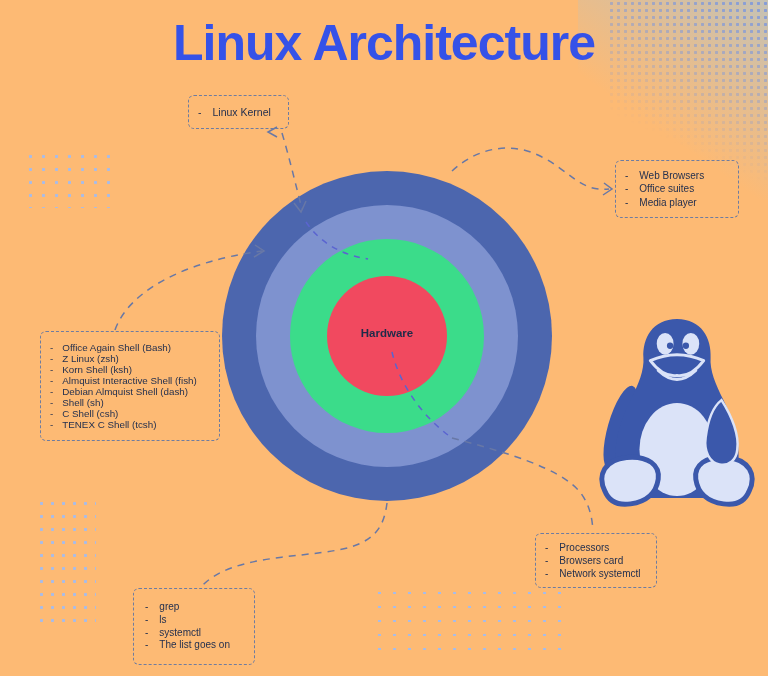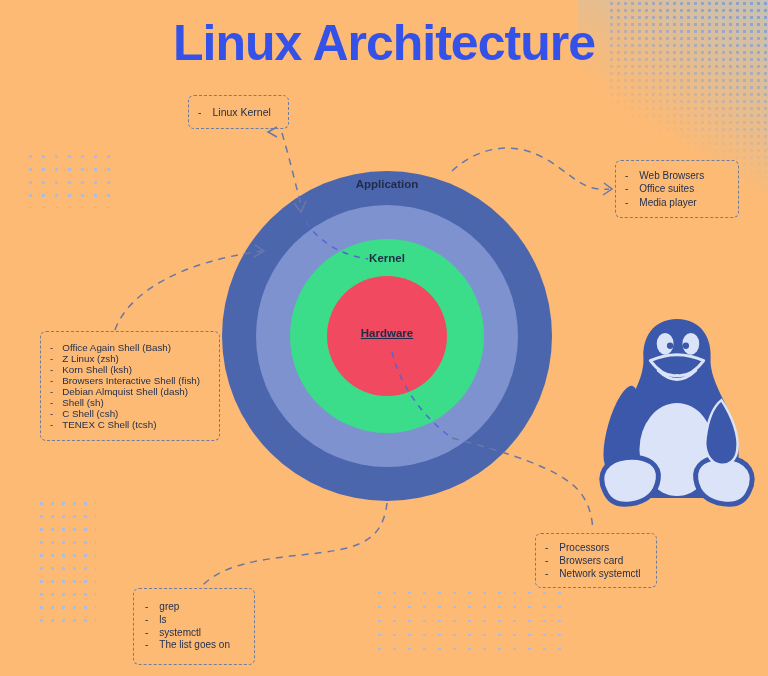--- a/index.html
+++ b/index.html
@@ -40,21 +40,21 @@
   .ring-shell{left:256px;top:205px;width:262px;height:262px;background:#7e92cf;}
   .ring-kernel{left:290px;top:239px;width:194px;height:194px;background:#3bdc8a;}
   .ring-hw{left:327px;top:276px;width:120px;height:120px;background:#f1495f;}
   .ring-label{
     position:absolute;left:222px;width:330px;text-align:center;
     font-size:11.5px;font-weight:600;color:#1f2b49;
   }
   .lbl-application{top:178px;}
   .lbl-shell{top:216px;}
   .lbl-kernel{top:252px;}
-  .lbl-hardware{top:327px;text-decoration:underline;}
+  .lbl-hardware{top:327px;}
   .lbl-utilities{top:476px;}
   
   .callout{
     position:absolute;border:1.6px dashed #6e7ca0;border-radius:6px;
     box-sizing:border-box;display:flex;flex-direction:column;justify-content:center;
     padding:6px 6px 6px 9px;background:transparent;
   }
   .callout .li{display:flex;gap:11px;align-items:baseline;}
   .callout .dash{flex:none;}
   .box-kernel{left:188px;top:95px;width:101px;height:34px;font-size:10.5px;}
@@ -78,22 +78,20 @@
   <div class="dotgrid dg-bl"></div>
   <div class="dotgrid dg-bc"></div>
 
   <h1 class="title">Linux Architecture</h1>
 
   <div class="ring ring-app"></div>
   <div class="ring ring-shell"></div>
   <div class="ring ring-kernel"></div>
   <div class="ring ring-hw"></div>
 
-  <div class="ring-label lbl-application">Application</div>
-  <div class="ring-label lbl-kernel">Kernel</div>
   <div class="ring-label lbl-hardware">Hardware</div>
 
   <svg class="overlay" width="768" height="676" viewBox="0 0 768 676">
     <g fill="none" stroke="#6878a6" stroke-width="1.5" stroke-dasharray="7 6">
       <path d="M 282,133 C 290,160 296,186 302,209"></path>
       <path d="M 452,171 C 478,147 512,141 542,157 C 570,171 580,192 609,189"></path>
       <path d="M 115,330 C 128,293 180,262 262,251"></path>
       <path d="M 387,503 C 384,527 375,543 338,550 C 295,558 230,556 202,586"></path>
       <path d="M 452,438 C 505,452 560,468 580,492 C 590,505 592,518 593,530"></path>
     </g>
@@ -139,21 +137,21 @@
     <div class="li">
         <span class="dash">-</span>
         <span>Z Linux (zsh)</span>
       </div>
     <div class="li">
         <span class="dash">-</span>
         <span>Korn Shell (ksh)</span>
       </div>
     <div class="li">
         <span class="dash">-</span>
-        <span>Browsers Interactive Shell (fish)</span>
+        <span>Almquist Interactive Shell (fish)</span>
       </div>
     <div class="li">
         <span class="dash">-</span>
         <span>Debian Almquist Shell (dash)</span>
       </div>
     <div class="li">
         <span class="dash">-</span>
         <span>Shell (sh)</span>
       </div>
     <div class="li">

